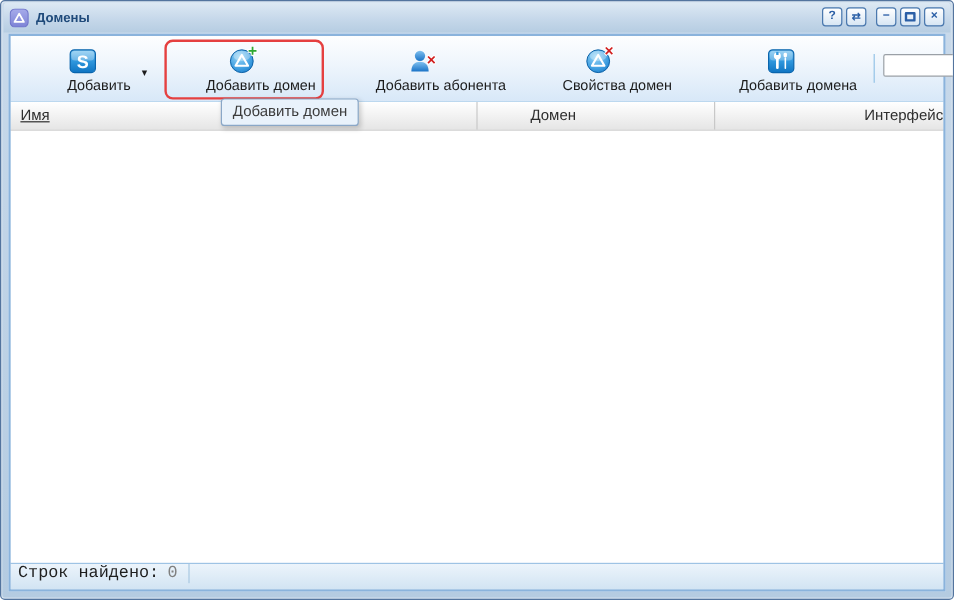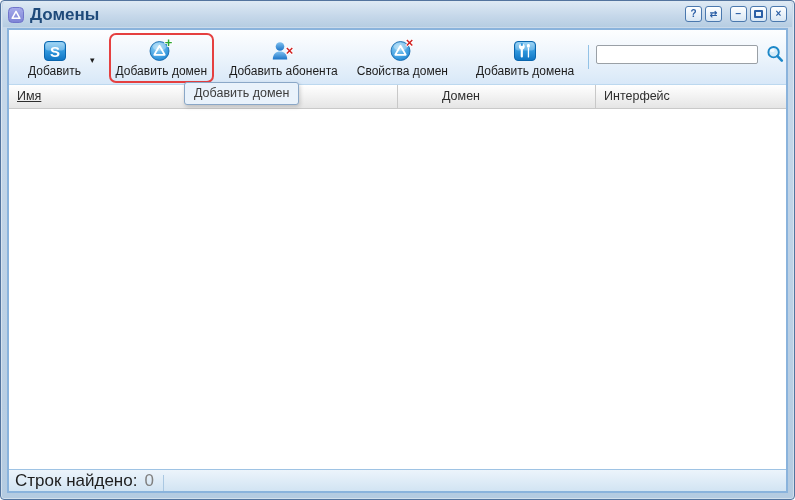--- a/index.html
+++ b/index.html
@@ -14,21 +14,21 @@
     overflow:hidden;
   }
 
   
   .titlebar {
     position:absolute; top:1px; left:2px; right:2px; height:25px;
     display:flex; align-items:center; gap:6px; padding-left:5px;
     background:linear-gradient(#dde9f4 0%, #c6d8ea 55%, #b6cde2 100%);
     border-radius:3px 3px 0 0;
   }
-  .title-text { font-size:17px; font-weight:bold; color:#1f4a7a; }
+  .title-text { font-size:11px; font-weight:bold; color:#1f4a7a; }
   .win-controls { position:absolute; right:5px; top:4px; display:flex; gap:3px; align-items:center; }
   .wbtn {
     width:17px; height:16px; border:1px solid #4a78ae; border-radius:3px;
     background:linear-gradient(#ffffff,#d7e6f4); color:#2b5fa6;
     font-weight:bold; font-size:10px; line-height:1;
     display:flex; align-items:center; justify-content:center; cursor:default;
   }
   .wbtn.refresh { font-size:9px; }
   .wbtn.group-gap { margin-left:5px; }
   .box-glyph { width:9px; height:8px; border:2px solid #2b5fa6; border-radius:1px; }
@@ -47,21 +47,21 @@
     border-bottom:1px solid #bcd8ef;
     display:flex; align-items:flex-start; padding:3px 6px 0 12px;
     position:relative;
   }
   .tbtn {
     display:flex; flex-direction:column; align-items:center; gap:1px;
     padding:2px 5px 2px; border:2px solid transparent; border-radius:7px;
     cursor:default;
   }
   .tbtn .ico { height:27px; display:flex; align-items:center; justify-content:center; }
-  .tbtn .lbl { font-size:12px; color:#1c1c1c; white-space:nowrap; line-height:1.15; }
+  .tbtn .lbl { font-size:12px; color:#1c1c1c; white-space:nowrap; line-height:1.15;margin-left:28px; }
   .tbtn.highlighted { border-color:#e54040; }
   .dd-arrow { font-size:9px; color:#1c1c1c; margin:22px 4px 0 2px; cursor:default; }
   .vsep { width:1px; align-self:flex-start; height:24px; background:#93c2e6; margin:12px 7px 0 7px; }
   .search-wrap { display:flex; align-items:flex-start; margin-left:auto; }
   .search-input {
     margin-top:12px; width:162px; height:19px;
     border:1px solid #9aa0a6; border-radius:2px; background:#fff;
     font-size:12px; padding:0 4px; outline:none;
   }
   .mag-btn { margin:11px 4px 0 7px; cursor:pointer; }
@@ -79,29 +79,29 @@
   .thead {
     flex:0 0 24px; display:flex;
     background:linear-gradient(#ffffff,#e5e5e5);
     border-bottom:1px solid #c9c9c9;
     font-size:12.5px; color:#2e2e2e;
   }
   .th { padding:4px 0 0 8px; position:relative; cursor:default; }
   .th + .th { border-left:1px solid #c8c8c8; }
   .th-name { width:388px;text-decoration:underline; }
   .th-domain { width:198px;padding-left:44px; }
-  .th-iface { flex:1; }
+  .th-iface { flex:1;text-align:right; }
   .tbody { flex:1; background:#fff; }
 
   
   .statusbar {
-    flex:0 0 22px; display:flex; align-items:flex-end;
+    flex:0 0 22px; display:flex; align-items:flex-start;
     background:linear-gradient(#ecf4fb,#d2e4f3);
     border-top:1px solid #9ec3e4;
-    font-size:17px; color:#1e1e1e; padding-left:6px;
+    font-size:14px; color:#1e1e1e; padding-left:6px;font-family:Liberation Mono, monospace;
   }
   .status-value { color:#808080; margin-left:7px; }
   .status-sep { width:1px; height:16px; background:#aac8e2; margin-left:9px; }
 </style>
 </head>
 <body>
 
 <div class="window">
 
   <div class="titlebar">

